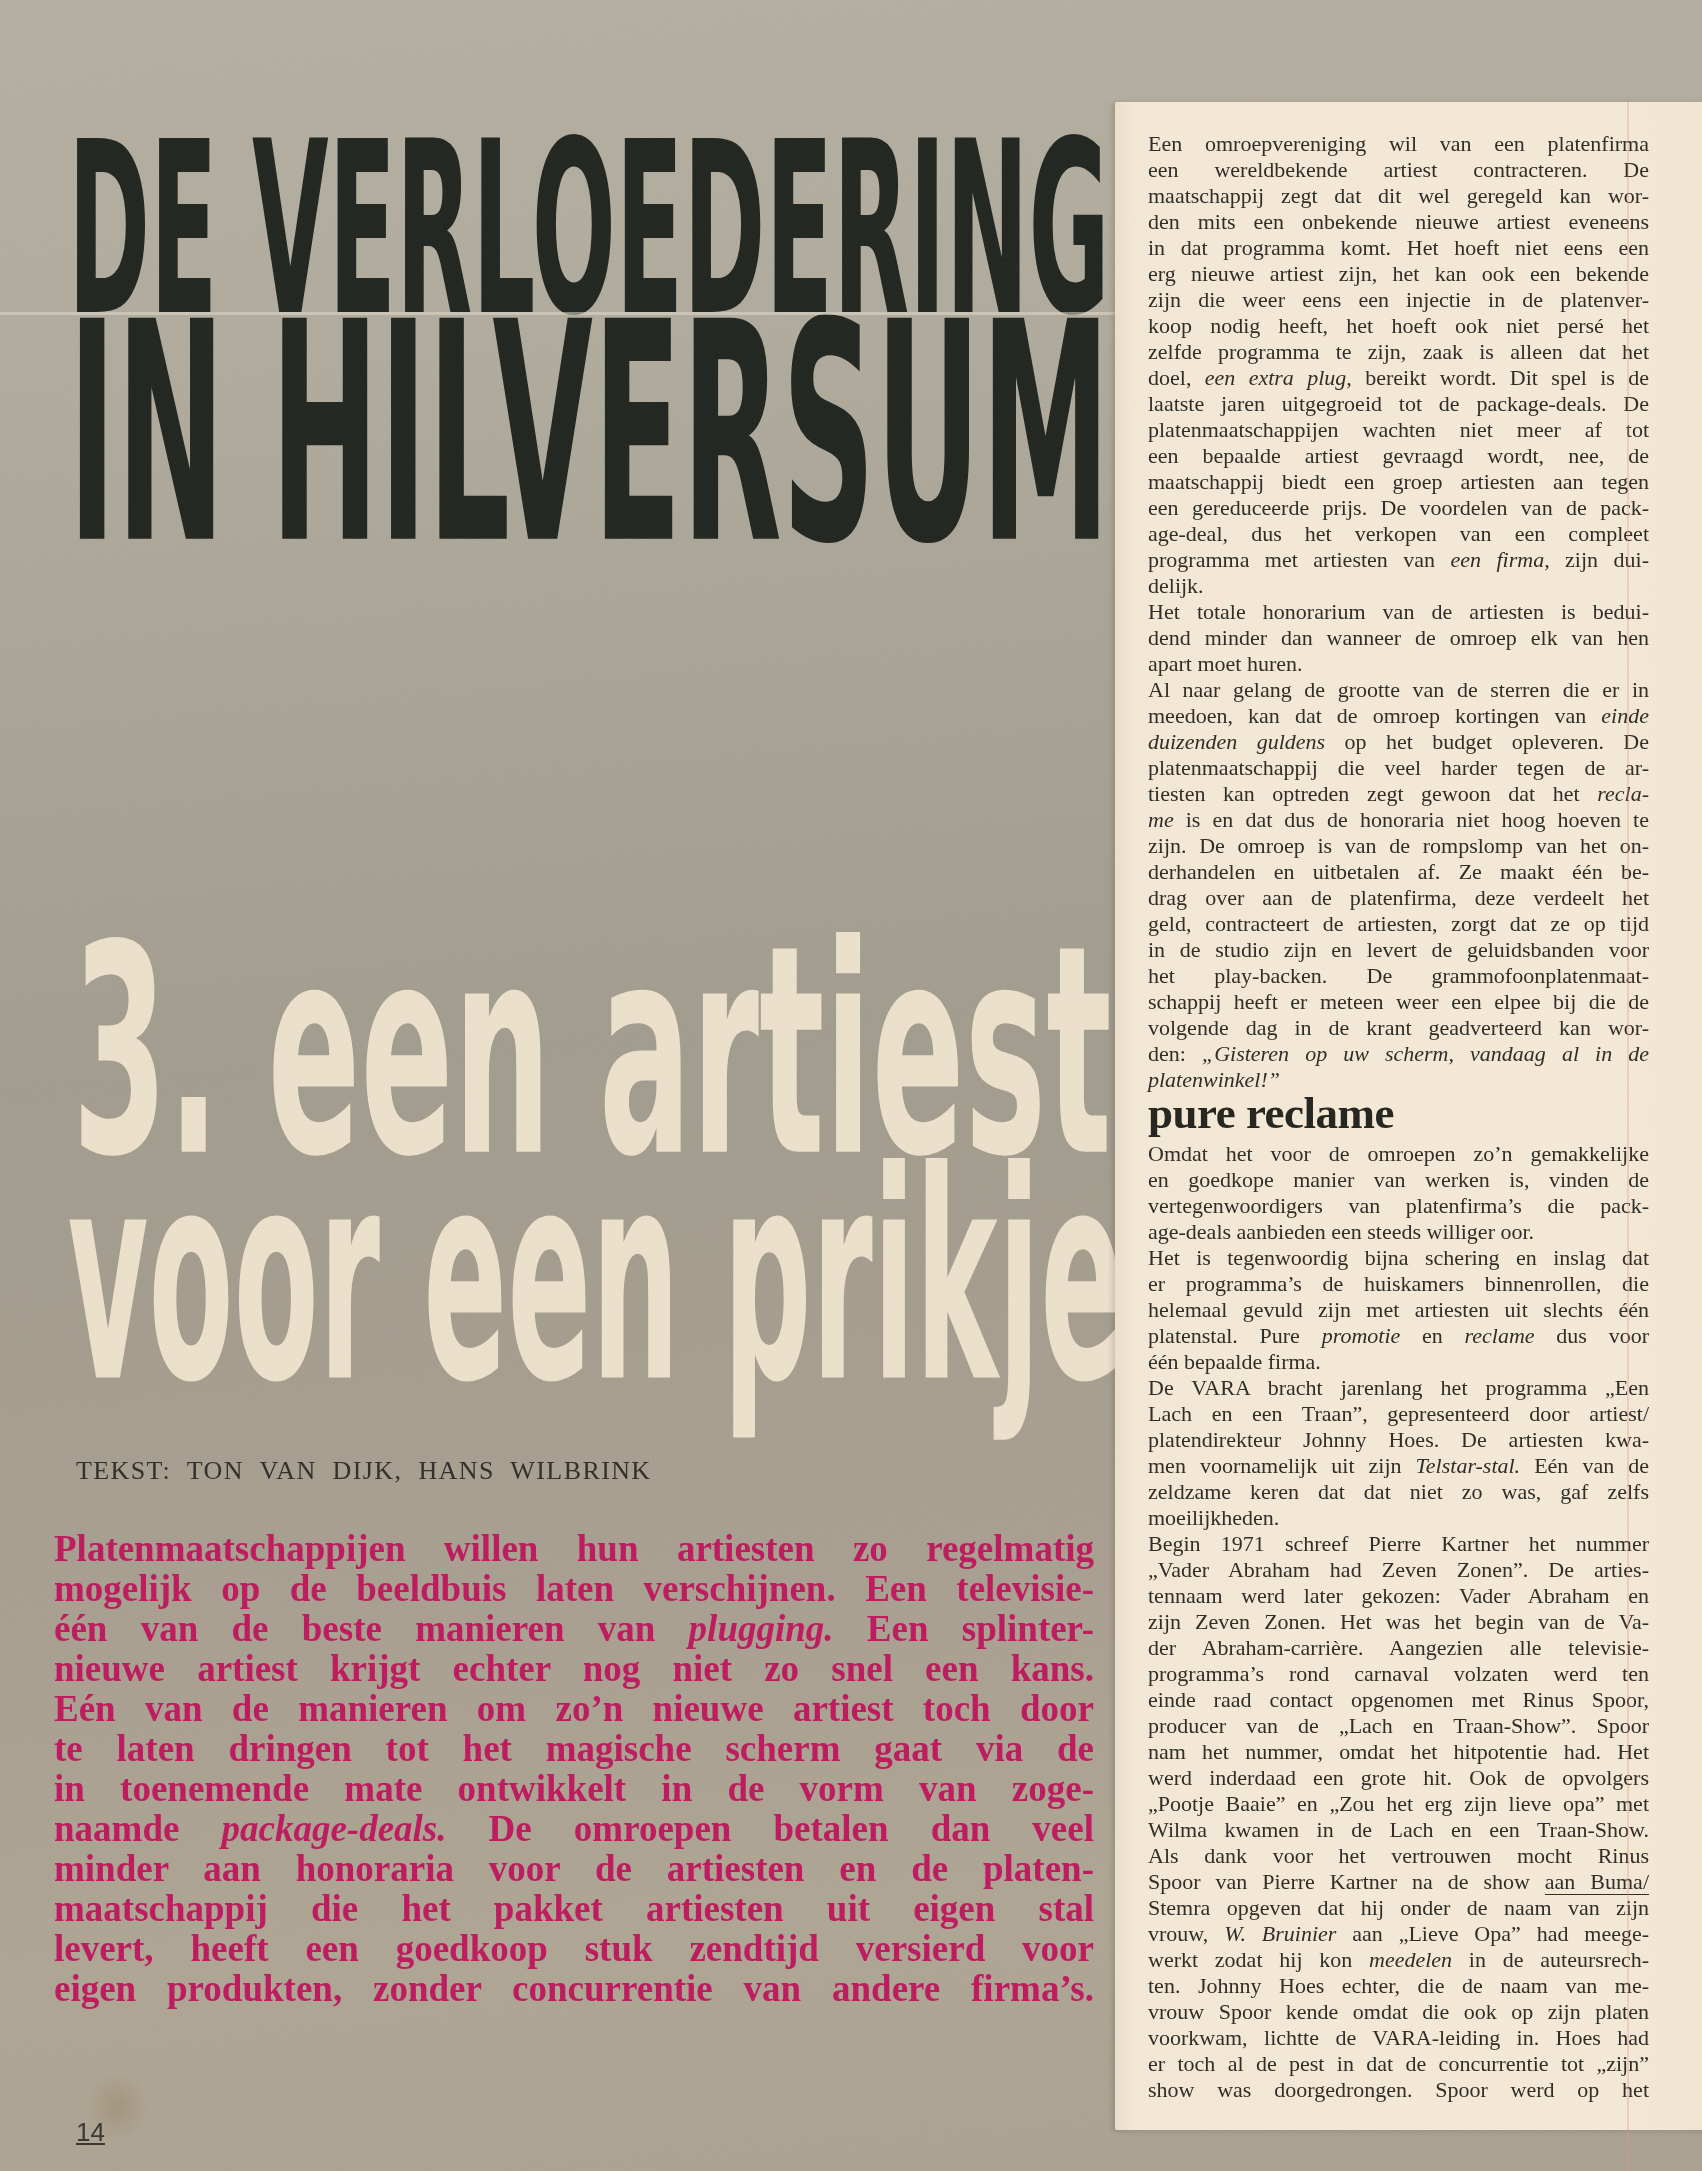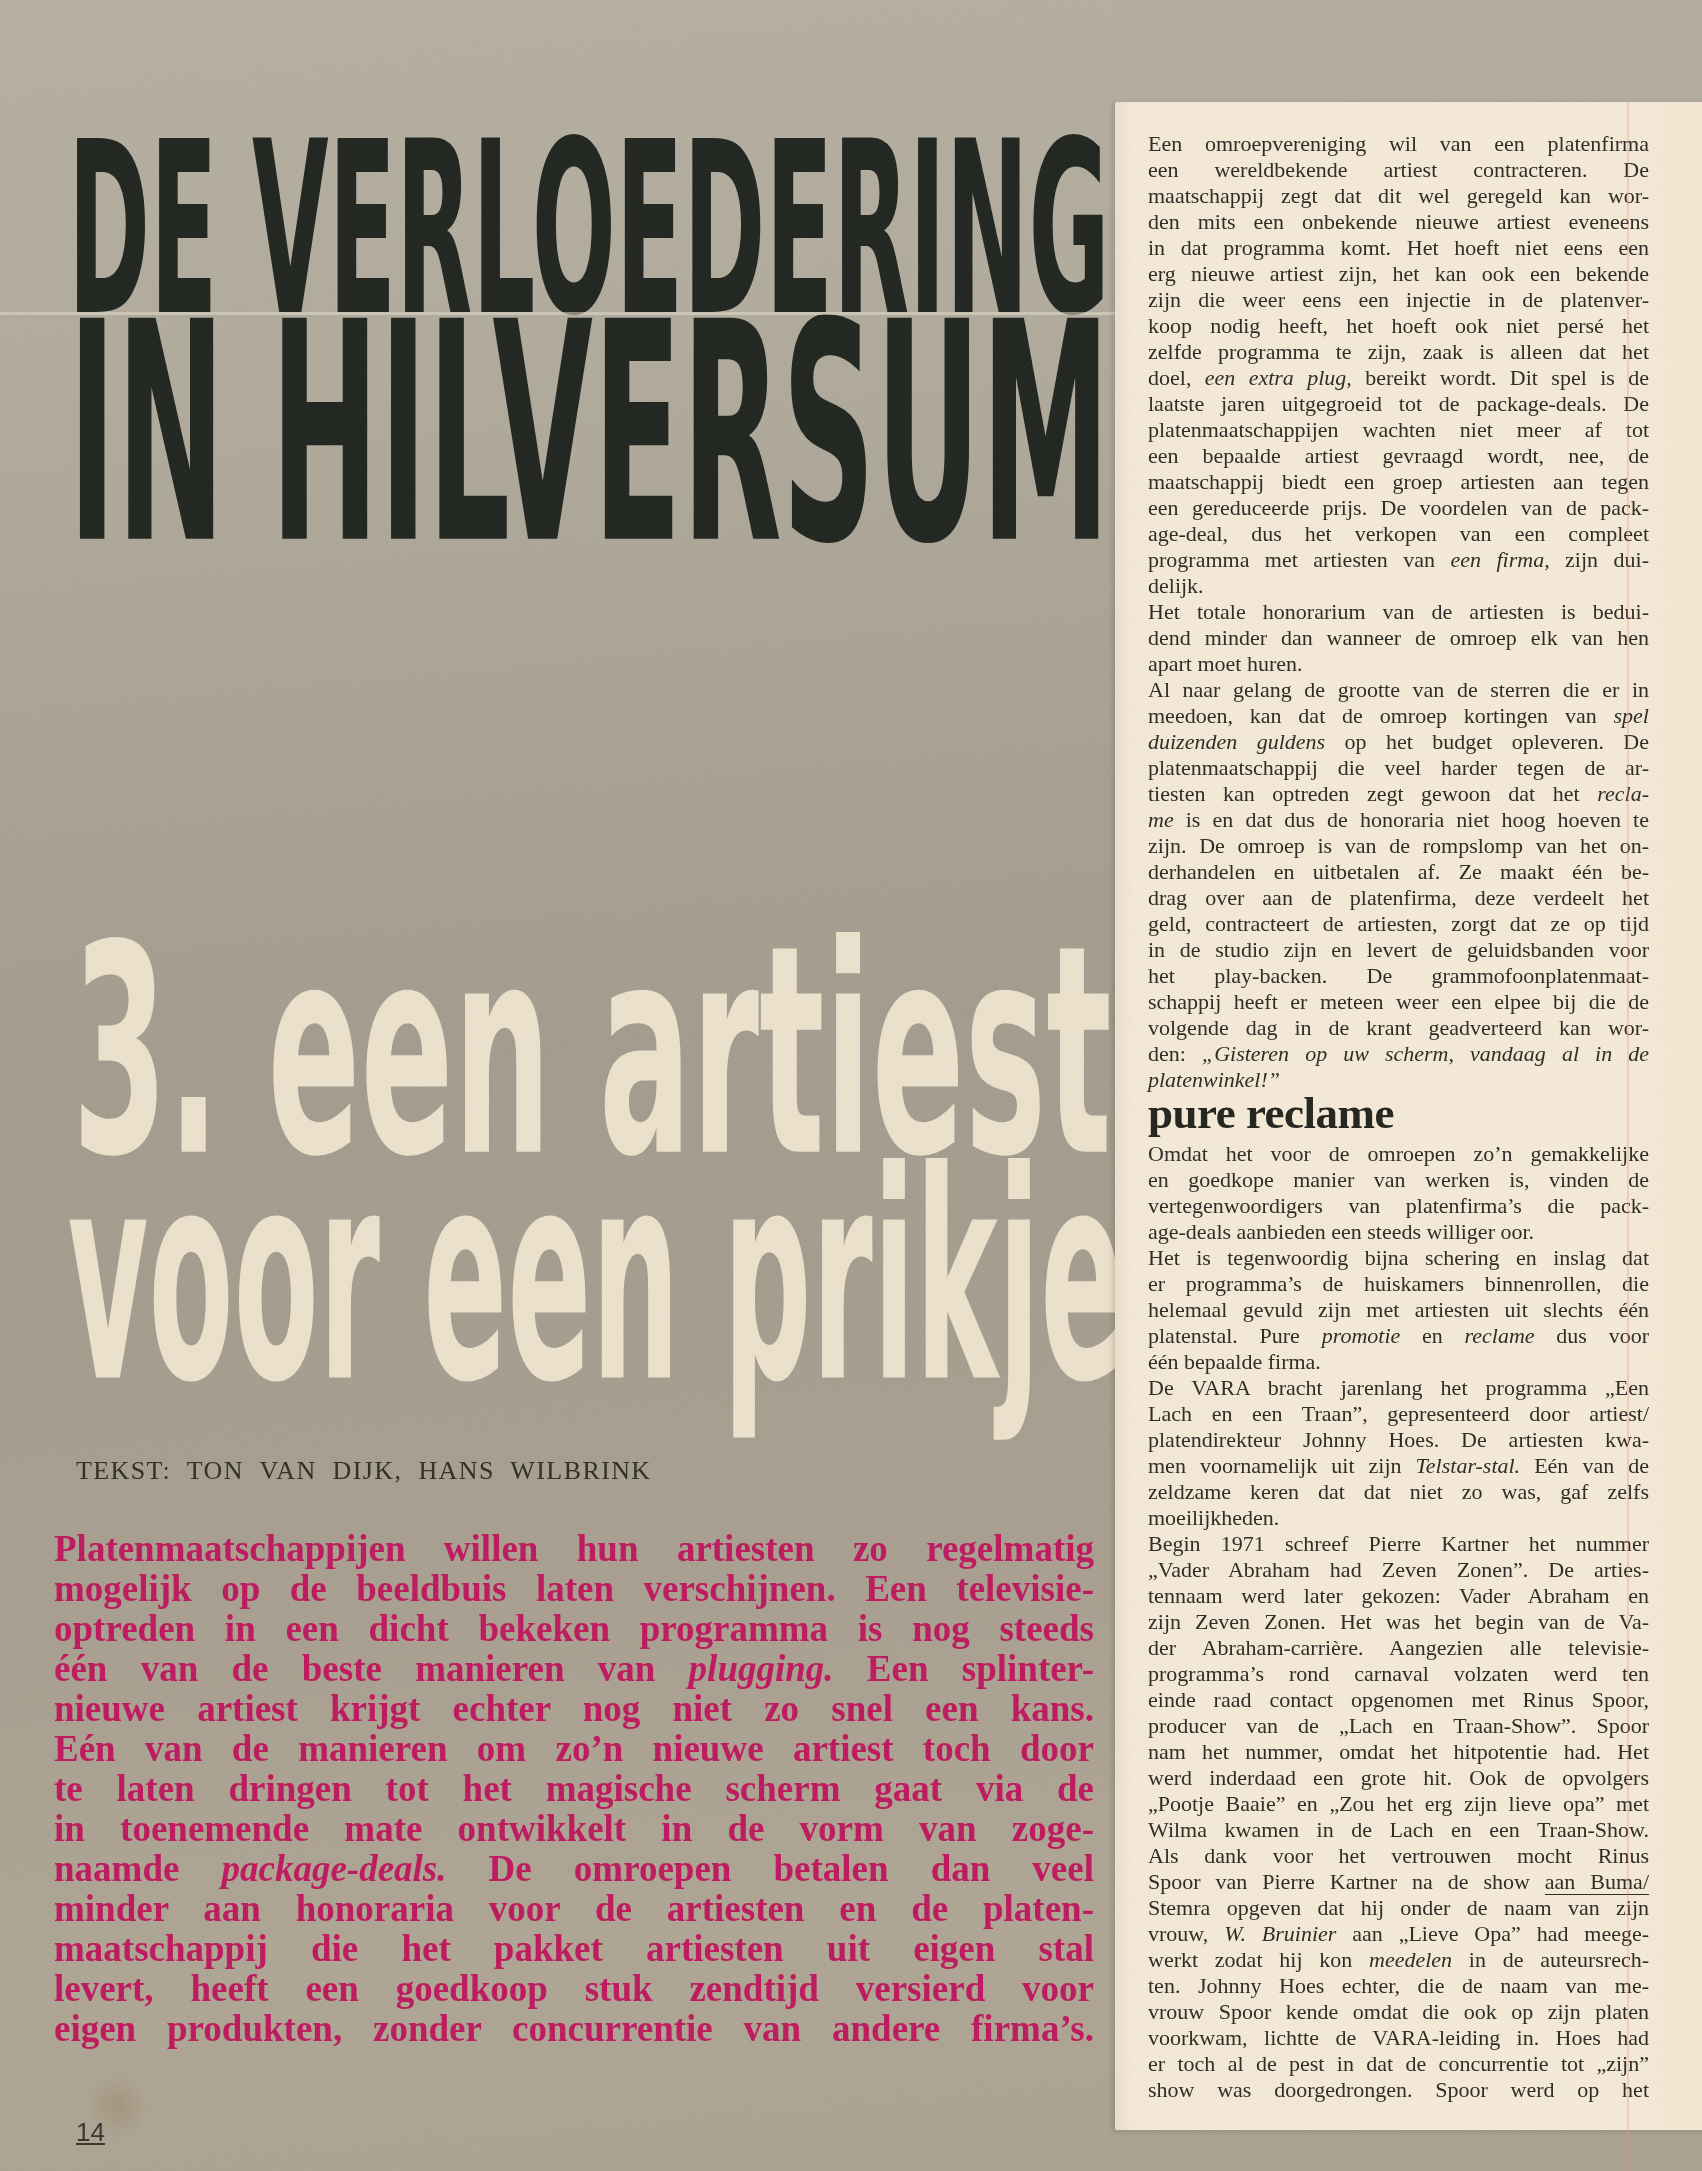--- a/index.html
+++ b/index.html
@@ -64,21 +64,20 @@
 </svg>
 <svg class="display-line sub" style="left:67px;top:1158px;" width="1067" height="280" viewBox="0 0 1180 310">
   <text x="0" y="243" font-size="320" textLength="1170" lengthAdjust="spacingAndGlyphs">voor een prikje</text>
 </svg>
 
 <div class="abs byline">TEKST: TON VAN DIJK, HANS WILBRINK</div>
 
 <div class="abs intro">
     <div class="line"><span>Platenmaatschappijen willen hun artiesten zo regelmatig</span></div>
     <div class="line"><span>mogelijk op de beeldbuis laten verschijnen. Een televisie-</span></div>
-    <div class="line"><span>optreden in een dicht bekeken programma is nog steeds</span></div>
     <div class="line"><span>één van de beste manieren van </span><span class="it">plugging.</span><span> Een splinter-</span></div>
     <div class="line"><span>nieuwe artiest krijgt echter nog niet zo snel een kans.</span></div>
     <div class="line"><span>Eén van de manieren om zo’n nieuwe artiest toch door</span></div>
     <div class="line"><span>te laten dringen tot het magische scherm gaat via de</span></div>
     <div class="line"><span>in toenemende mate ontwikkelt in de vorm van zoge-</span></div>
     <div class="line"><span>naamde </span><span class="it">package-deals.</span><span> De omroepen betalen dan veel</span></div>
     <div class="line"><span>minder aan honoraria voor de artiesten en de platen-</span></div>
     <div class="line"><span>maatschappij die het pakket artiesten uit eigen stal</span></div>
     <div class="line"><span>levert, heeft een goedkoop stuk zendtijd versierd voor</span></div>
     <div class="line"><span>eigen produkten, zonder concurrentie van andere firma’s.</span></div>
@@ -101,21 +100,21 @@
       <div class="line"><span>een bepaalde artiest gevraagd wordt, nee, de</span></div>
       <div class="line"><span>maatschappij biedt een groep artiesten aan tegen</span></div>
       <div class="line"><span>een gereduceerde prijs. De voordelen van de pack-</span></div>
       <div class="line"><span>age-deal, dus het verkopen van een compleet</span></div>
       <div class="line"><span>programma met artiesten van </span><span class="it">een firma,</span><span> zijn dui-</span></div>
       <div class="line end"><span>delijk.</span></div>
       <div class="line"><span>Het totale honorarium van de artiesten is bedui-</span></div>
       <div class="line"><span>dend minder dan wanneer de omroep elk van hen</span></div>
       <div class="line end"><span>apart moet huren.</span></div>
       <div class="line"><span>Al naar gelang de grootte van de sterren die er in</span></div>
-      <div class="line"><span>meedoen, kan dat de omroep kortingen van </span><span class="it">spel</span></div>
+      <div class="line"><span>meedoen, kan dat de omroep kortingen van </span><span class="it">einde</span></div>
       <div class="line"><span class="it">duizenden guldens</span><span> op het budget opleveren. De</span></div>
       <div class="line"><span>platenmaatschappij die veel harder tegen de ar-</span></div>
       <div class="line"><span>tiesten kan optreden zegt gewoon dat het </span><span class="it">recla-</span></div>
       <div class="line"><span class="it">me</span><span> is en dat dus de honoraria niet hoog hoeven te</span></div>
       <div class="line"><span>zijn. De omroep is van de rompslomp van het on-</span></div>
       <div class="line"><span>derhandelen en uitbetalen af. Ze maakt één be-</span></div>
       <div class="line"><span>drag over aan de platenfirma, deze verdeelt het</span></div>
       <div class="line"><span>geld, contracteert de artiesten, zorgt dat ze op tijd</span></div>
       <div class="line"><span>in de studio zijn en levert de geluidsbanden voor</span></div>
       <div class="line"><span>het play-backen. De grammofoonplatenmaat-</span></div>

